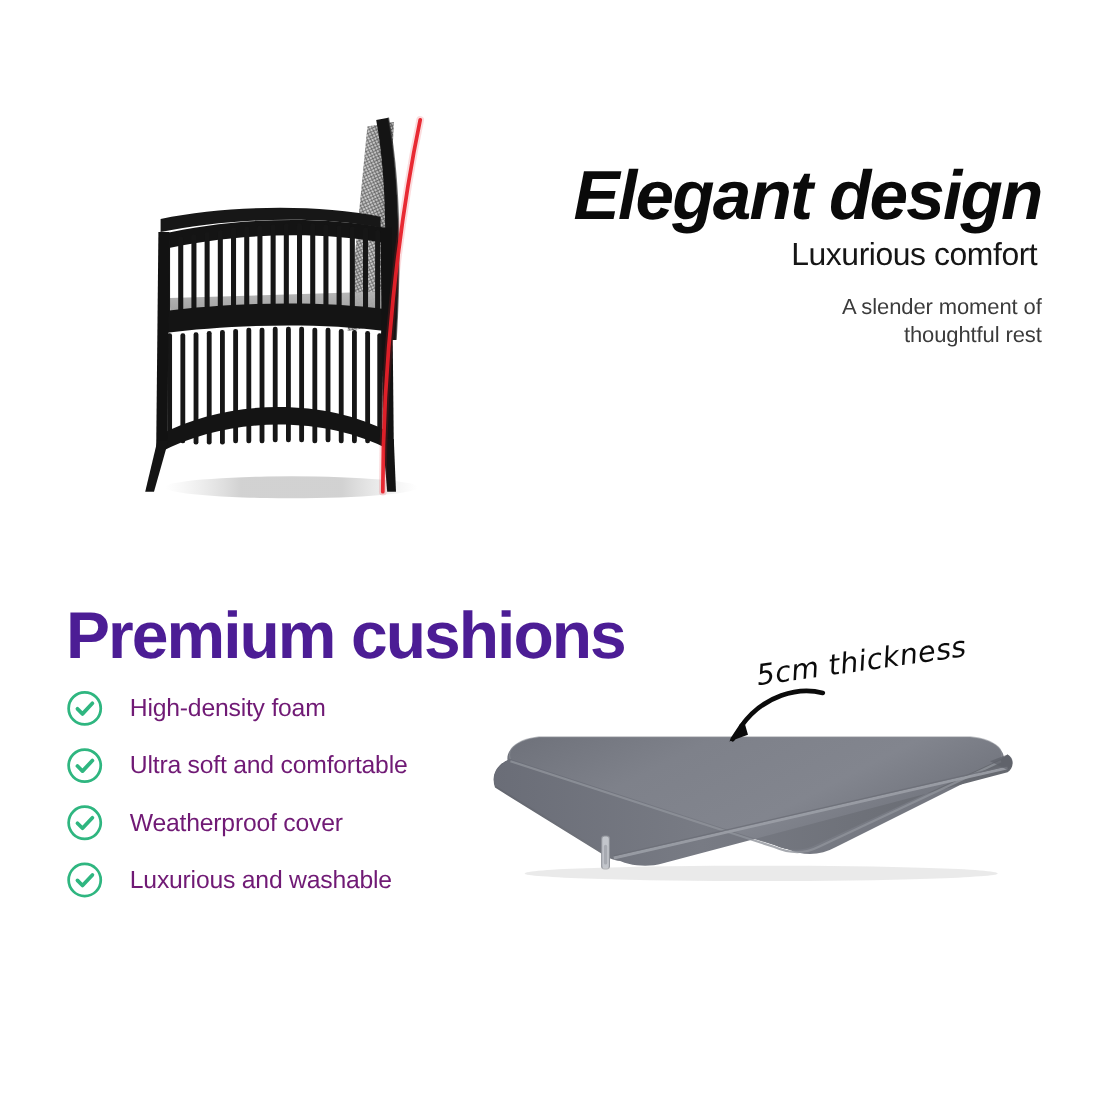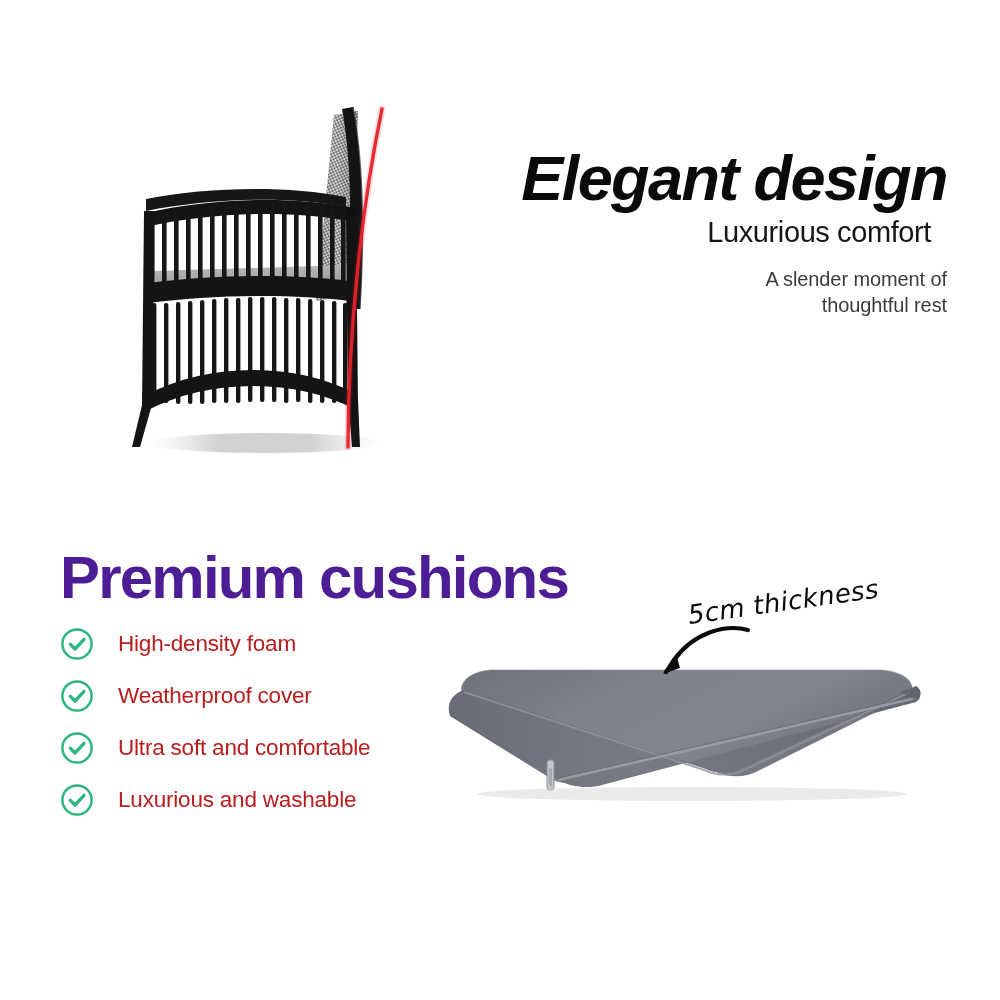--- a/index.html
+++ b/index.html
@@ -49,21 +49,21 @@
     white-space: nowrap;
     font-style: italic;
   }
   #subhead-luxurious {
     font-family: "Liberation Sans", sans-serif;
     font-weight: 400;
     font-size: 29px;
     line-height: 1.15;
     letter-spacing: -0.4px;
     color: #161616;
-    margin: 6px 16px 0 0;
+    margin: 6px 4px 0 0;
     white-space: nowrap;
   }
   #tagline-block {
     font-family: "Liberation Sans", sans-serif;
     font-weight: 400;
     font-size: 20px;
     line-height: 1.3;
     letter-spacing: -0.1px;
     color: #3b3b3b;
     margin: 16px 0 0 0;
@@ -103,21 +103,21 @@
     width: 34px;
     height: 34px;
     margin-right: 24px;
     display: block;
   }
   .feature-label {
     font-family: "Liberation Sans", sans-serif;
     font-weight: 400;
     font-size: 22.5px;
     letter-spacing: -0.2px;
-    color: #b91c1c;
+    color: #701a75;
     white-space: nowrap;
   }
 
   
   #cushion-panel {
     position: absolute;
     left: 430px;
     top: 582px;
     width: 530px;
     height: 240px;
@@ -279,28 +279,28 @@
         <circle cx="17" cy="17" r="14.6" fill="none" stroke="#2FB680" stroke-width="2.5"></circle>
         <path d="M10.4 17.4 L15.0 22.0 L24.0 12.4" fill="none" stroke="#2FB680" stroke-width="3.4" stroke-linecap="round" stroke-linejoin="round"></path>
       </svg>
       <span class="feature-label">High-density foam</span>
     </li>
     <li class="feature-item">
       <svg class="check-icon" viewBox="0 0 34 34" aria-hidden="true">
         <circle cx="17" cy="17" r="14.6" fill="none" stroke="#2FB680" stroke-width="2.5"></circle>
         <path d="M10.4 17.4 L15.0 22.0 L24.0 12.4" fill="none" stroke="#2FB680" stroke-width="3.4" stroke-linecap="round" stroke-linejoin="round"></path>
       </svg>
-      <span class="feature-label">Weatherproof cover</span>
+      <span class="feature-label">Ultra soft and comfortable</span>
     </li>
     <li class="feature-item">
       <svg class="check-icon" viewBox="0 0 34 34" aria-hidden="true">
         <circle cx="17" cy="17" r="14.6" fill="none" stroke="#2FB680" stroke-width="2.5"></circle>
         <path d="M10.4 17.4 L15.0 22.0 L24.0 12.4" fill="none" stroke="#2FB680" stroke-width="3.4" stroke-linecap="round" stroke-linejoin="round"></path>
       </svg>
-      <span class="feature-label">Ultra soft and comfortable</span>
+      <span class="feature-label">Weatherproof cover</span>
     </li>
     <li class="feature-item">
       <svg class="check-icon" viewBox="0 0 34 34" aria-hidden="true">
         <circle cx="17" cy="17" r="14.6" fill="none" stroke="#2FB680" stroke-width="2.5"></circle>
         <path d="M10.4 17.4 L15.0 22.0 L24.0 12.4" fill="none" stroke="#2FB680" stroke-width="3.4" stroke-linecap="round" stroke-linejoin="round"></path>
       </svg>
       <span class="feature-label">Luxurious and washable</span>
     </li>
   </ul>
 

